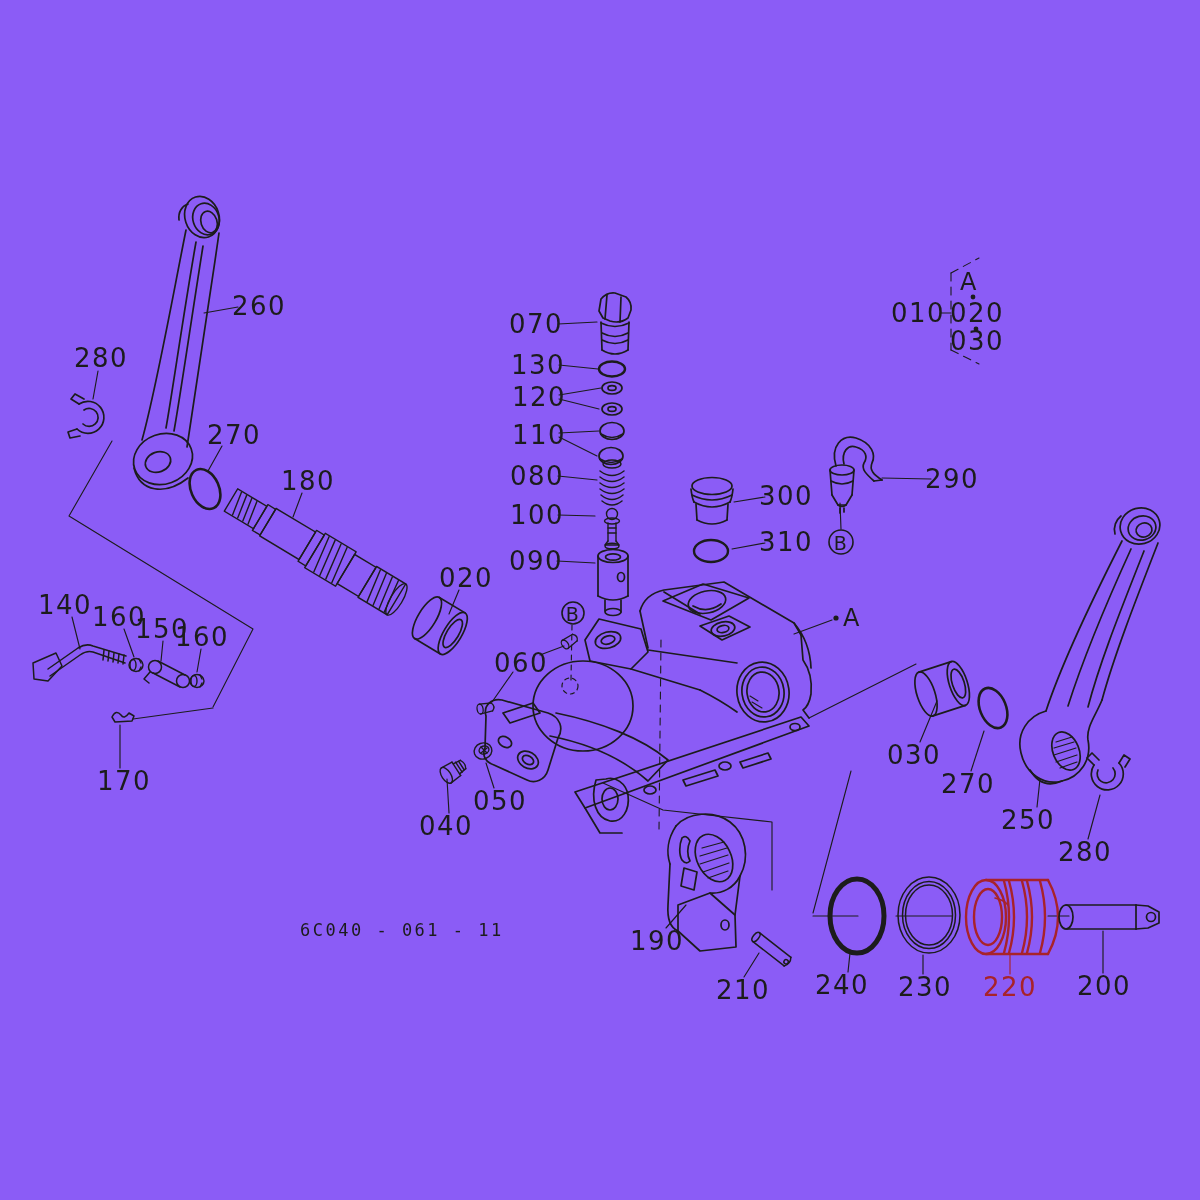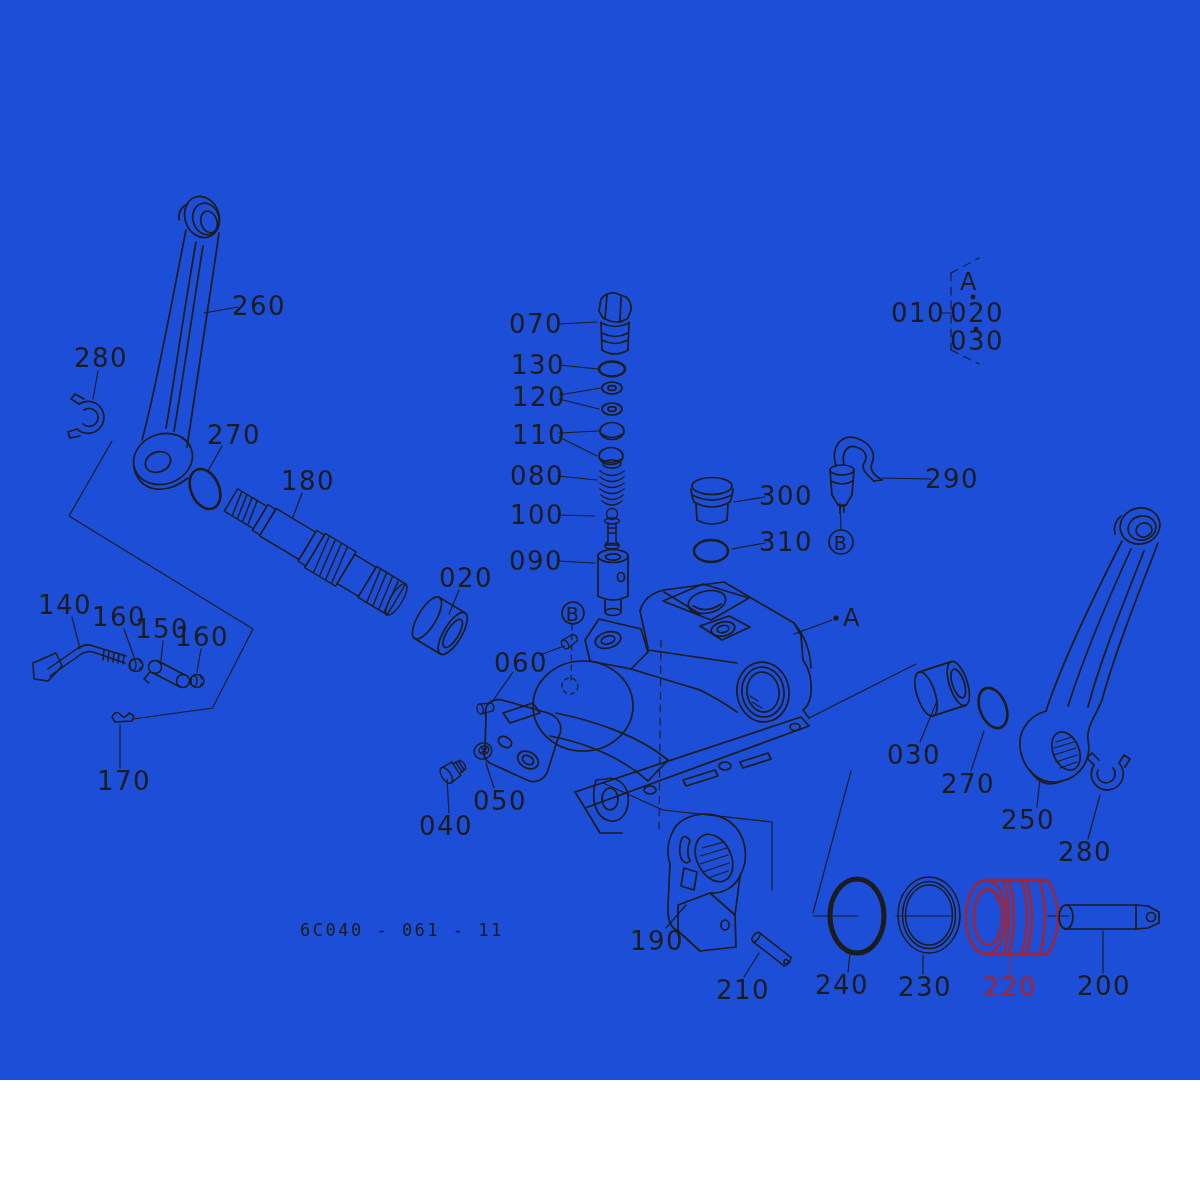--- a/index.html
+++ b/index.html
@@ -1,16 +1,16 @@
 <!DOCTYPE html>
 <html><head>
 <meta charset="utf-8">
 <style>
   html,body{margin:0;padding:0;background:#ffffff;}
-  .stage{width:1200px;height:1080px;position:relative;background:#1d4ed8;overflow:hidden;}
+  .stage{width:1200px;height:1200px;position:relative;background:#8b5cf6;overflow:hidden;}
   svg{display:block;}
   svg text{font-family:"DejaVu Sans","Liberation Sans",sans-serif;letter-spacing:1.5px;}
   .draw-num{font-family:"DejaVu Sans Mono","Liberation Mono",monospace;letter-spacing:2.5px;font-size:17px;}
   .pn{font-size:26px;}
   .callout{font-size:24px;}
   .circled{font-size:19px;}
 </style>
 </head>
 <body>
 

